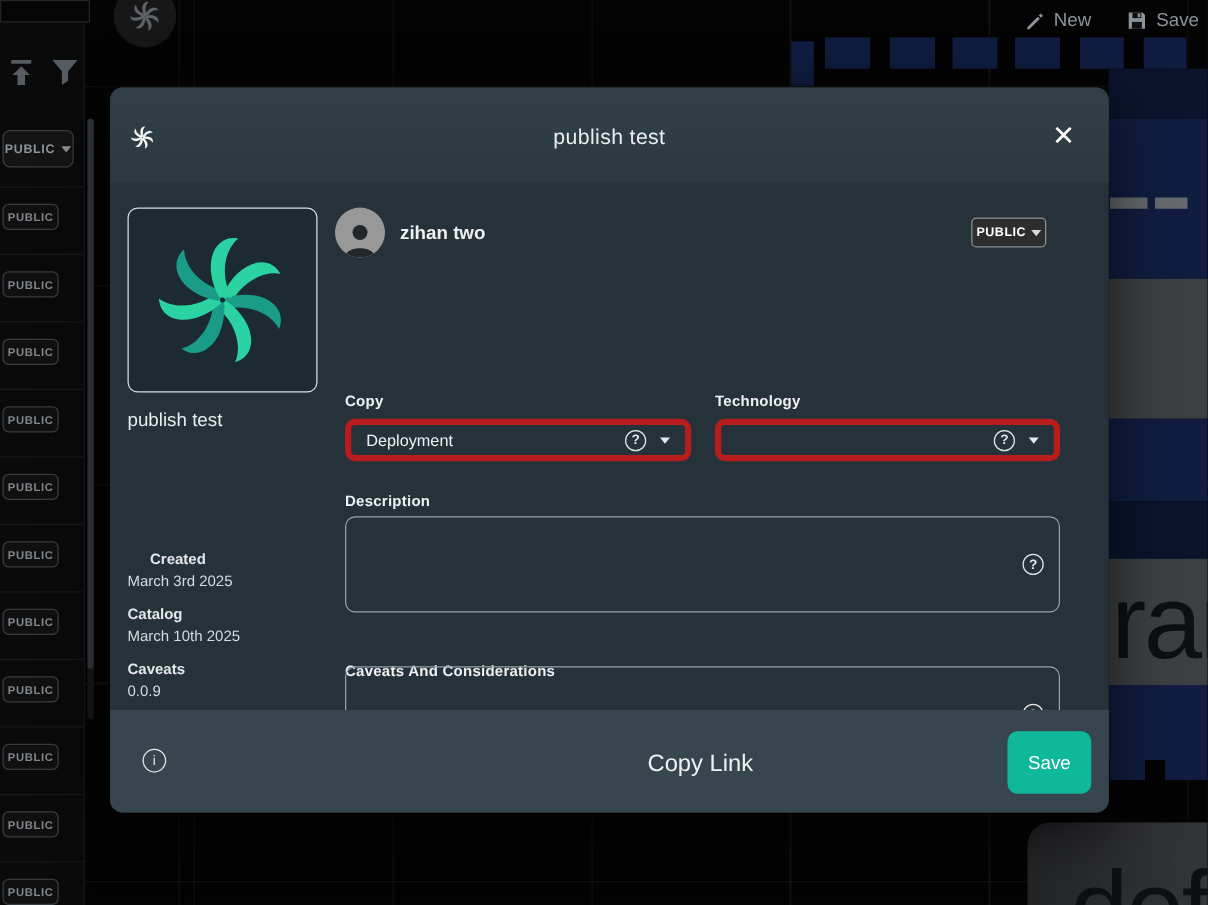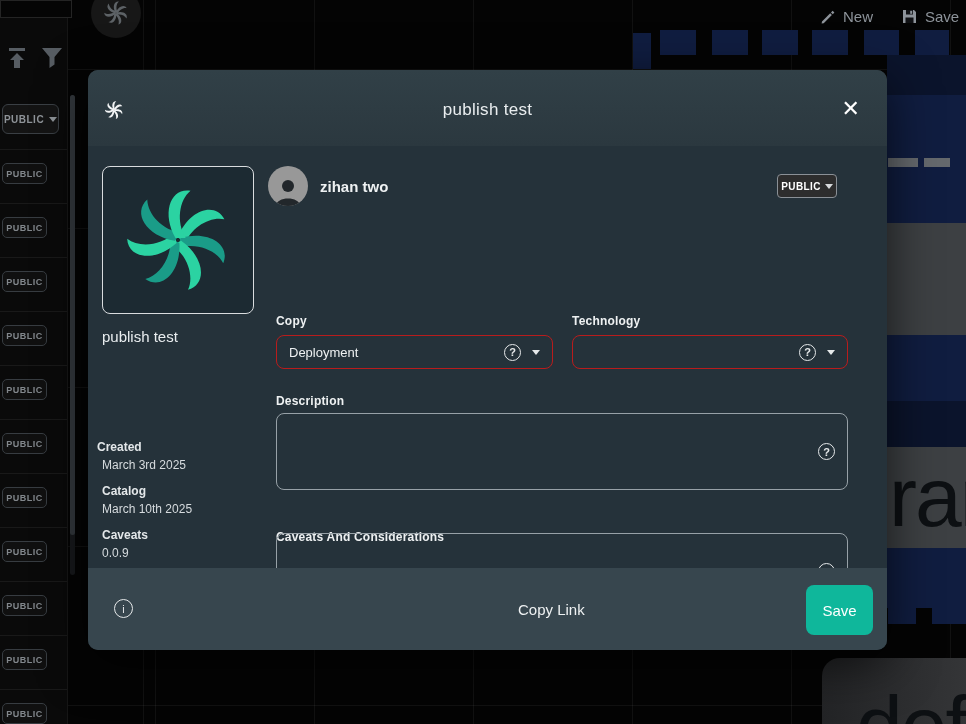--- a/index.html
+++ b/index.html
@@ -63,33 +63,33 @@
 
   
   #avatar { left:180px; top:20px; width:40px; height:40px; border-radius:50%; background:#989898;
     display:flex; align-items:flex-end; justify-content:center; overflow:hidden; }
   #owner-name { left:232px; top:32px; color:#eef1f2; font-size:15px; font-weight:bold; }
   #vis-chip { left:689px; top:28px; width:60px; height:24px; background:#2d2d2d; border:1.5px solid #8a9096;
     border-radius:4px; color:#fff; font-size:10px; font-weight:bold; letter-spacing:.4px;
     display:flex; align-items:center; justify-content:center; gap:4px; }
   #vis-chip .caret { border-top-color:#d7dadc; }
   .fld-label { color:#eef1f2; font-size:12px; font-weight:bold; letter-spacing:.2px; }
-  .sel { border:1px solid #b91c1c; border-radius:8px; height:34px; background:transparent;
+  .sel { border:5px solid #b91c1c; border-radius:8px; height:34px; background:transparent;
     display:flex; align-items:center; color:#eef1f2; font-size:13px; padding:0 12px; }
   .sel .grow { flex:1; }
   .qcirc { width:17px; height:17px; border:1.5px solid #e6e9ea; border-radius:50%; color:#e6e9ea;
     font-size:11px; font-weight:bold; display:flex; align-items:center; justify-content:center; flex:none; }
   .sel .caret { border-top-color:#e6e9ea; margin-left:11px; }
   .tarea { border:1px solid #97a1a7; border-radius:8px; height:77px; background:transparent; position:absolute; }
   .tarea .qcirc { position:absolute; right:12px; top:29px; }
 
   
   #info-icon { left:26px; top:31px; width:19px; height:19px; border:1.5px solid #e6e9ea; border-radius:50%;
     color:#e6e9ea; font-size:11px; display:flex; align-items:center; justify-content:center; font-style:normal; }
-  #copy-link { left:430px; top:33px; color:#eef1f2; font-size:15px; cursor:pointer; }
+  #copy-link { left:430px; top:33px; color:#eef1f2; font-size:19px; cursor:pointer; }
   #publish-btn { left:538px; top:18px; width:164px; height:47px; border:1.5px solid #e6e9ea; border-radius:6px;
     background:transparent; color:#eef1f2; font-size:15px; display:flex; align-items:center; justify-content:center; }
   #save-btn { left:718px; top:17px; width:67px; height:50px; border-radius:8px; background:#0fb79b;
     color:#fff; font-size:15px; display:flex; align-items:center; justify-content:center; }
 </style>
 </head>
 <body>
 
 <svg width="0" height="0" style="position:absolute">
   <defs>
@@ -218,21 +218,21 @@
 
   <div id="modal-body" class="abs">
 
     <div id="thumb-card" class="abs">
       <svg width="112" height="112" viewBox="-70 -70 140 140">
         <use href="#pinwheel2"></use>
       </svg>
     </div>
     <div id="thumb-name" class="abs">publish test</div>
 
-    <div class="abs meta-label" style="left:9px;top:294px">Created</div>
+    <div class="abs meta-label" style="left:32px;top:294px">Created</div>
     <div class="abs meta-value" style="left:14px;top:312px">March 3rd 2025</div>
     <div class="abs meta-label" style="left:14px;top:338px">Catalog</div>
     <div class="abs meta-value" style="left:14px;top:356px">March 10th 2025</div>
     <div class="abs meta-label" style="left:14px;top:382px">Caveats</div>
     <div class="abs meta-value" style="left:14px;top:400px">0.0.9</div>
 
     <div id="avatar" class="abs">
       <svg width="30" height="30" viewBox="0 0 30 30">
         <circle cx="15" cy="10" r="6" fill="#22272b"></circle>
         <path d="M3 30 C3 20 27 20 27 30 Z" fill="#22272b"></path>

